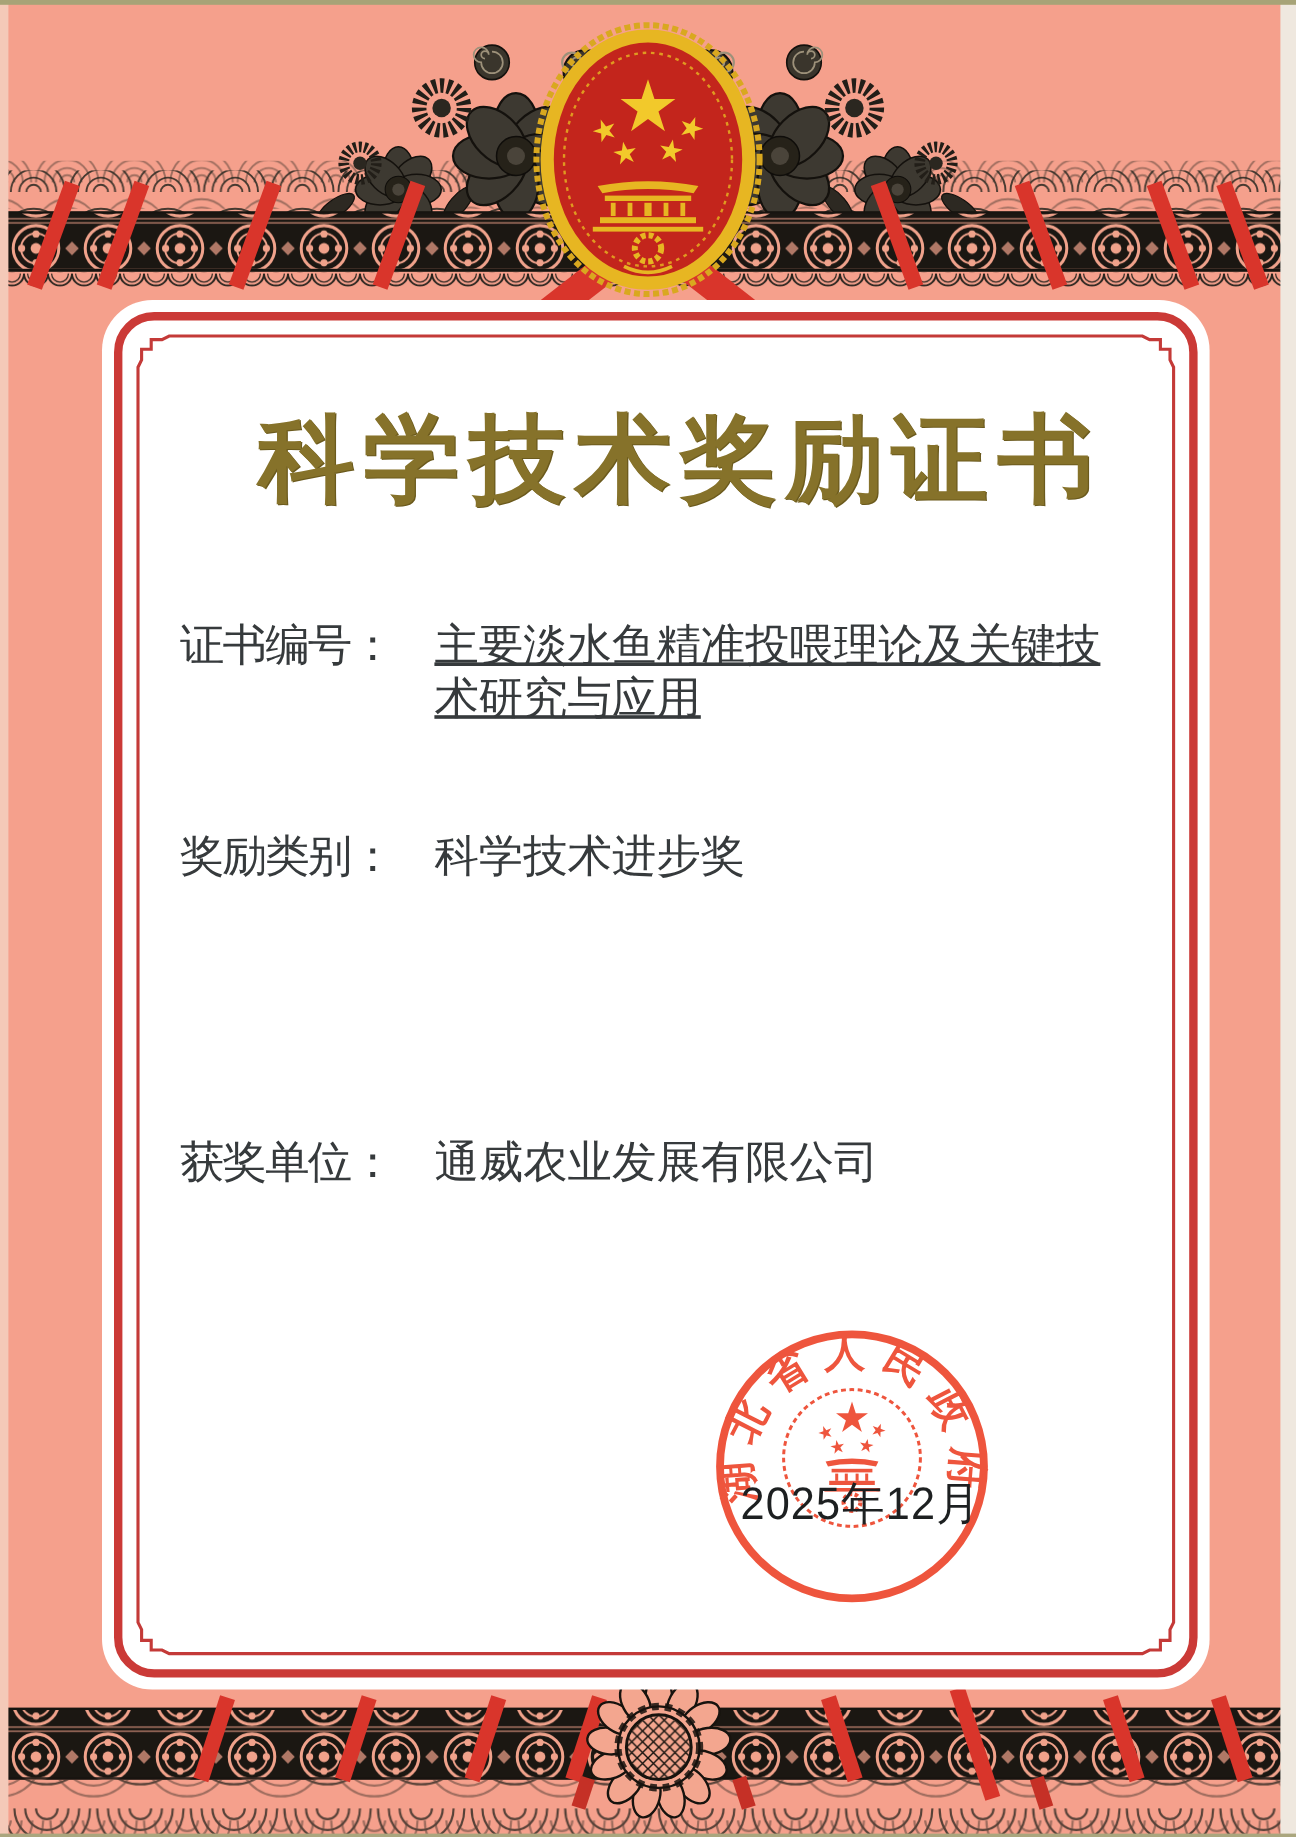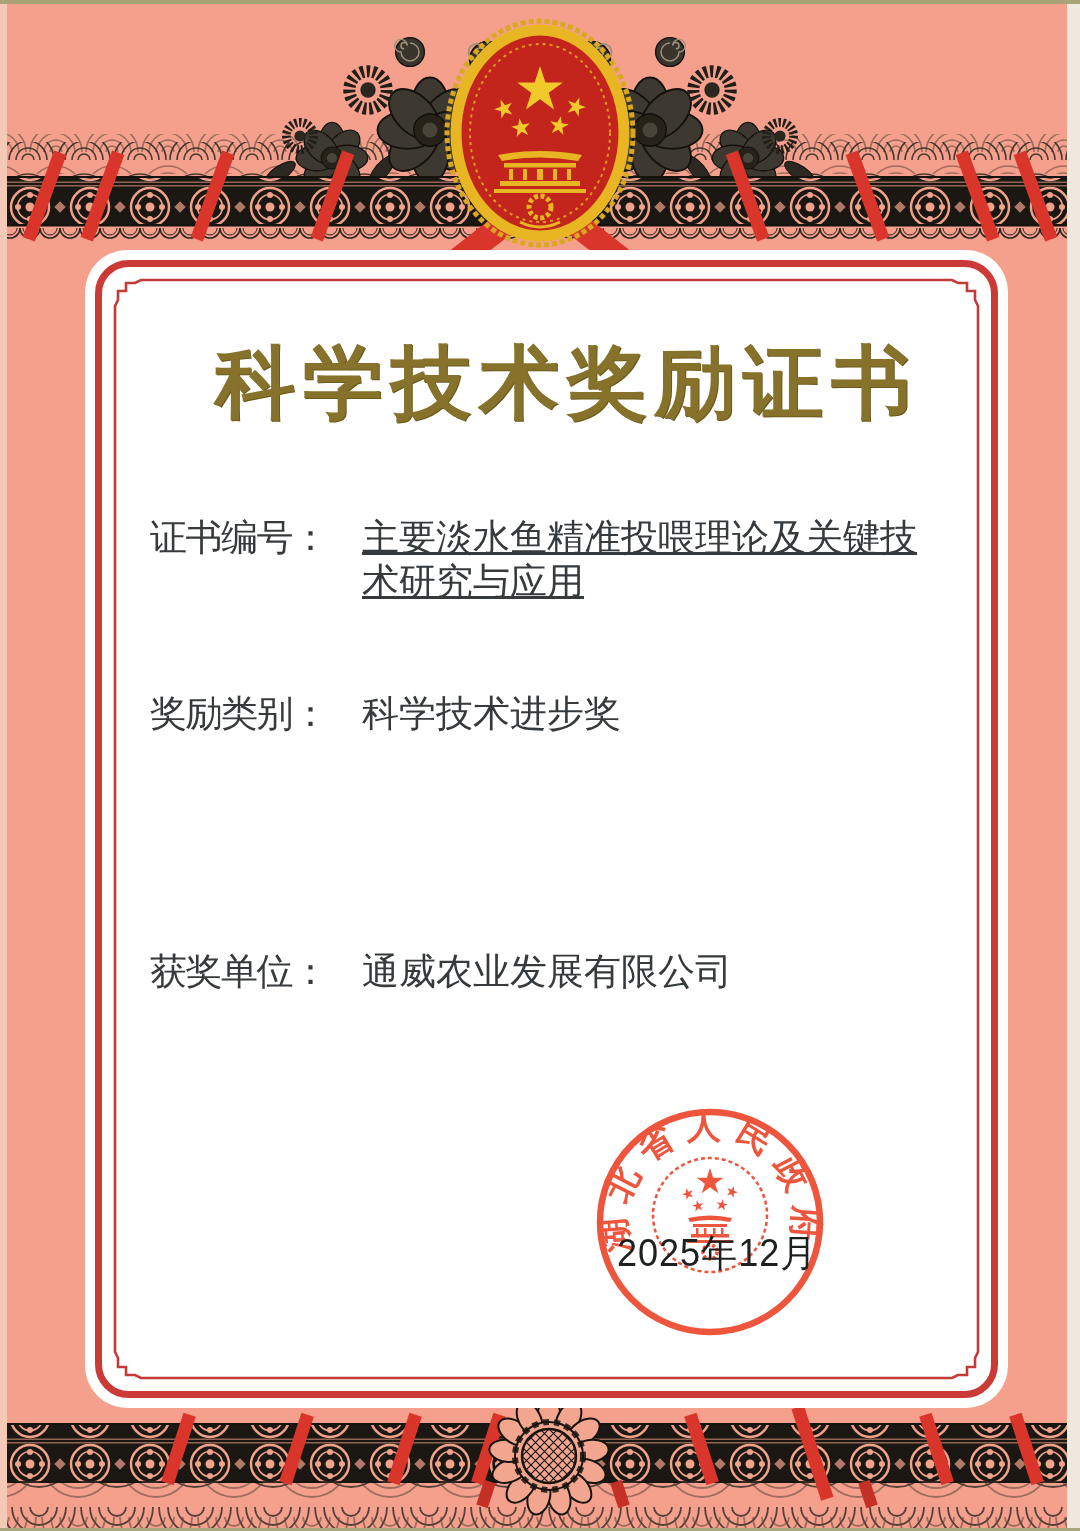--- a/index.html
+++ b/index.html
@@ -18,21 +18,21 @@
          border-radius:42px;z-index:2;}
   .panel-border{position:absolute;inset:0;}
   .title{position:absolute;top:80px;left:0;width:100%;text-align:center;
          font-family:"DejaVu Serif","Liberation Serif",serif;font-weight:bold;
          font-size:80px;letter-spacing:8px;color:#86722a;
          text-shadow:1px 1px 0 #6b5a1d;white-space:nowrap;padding-left:41px;}
   .row{position:absolute;left:65px;display:flex;align-items:flex-start;color:#363a3c;}
   .row .lbl{width:196px;flex:0 0 196px;font-size:37px;letter-spacing:-1.5px;line-height:44px;white-space:nowrap;}
   .row .val{font-size:37px;line-height:44px;margin-left:16px;white-space:normal;}
   .r1{top:266px;}  .r1 .val{width:566px;text-decoration:underline;}
-  .r2{top:442px;}  .r3{top:573px;}  .r4{top:700px;}  .r5{top:820px;}
+  .r2{top:442px;}  .r3{top:573px;}  .r4{top:700px;font-family:Liberation Mono, monospace;}  .r5{top:820px;}
   .r2 .val,.r3 .val,.r4 .val{white-space:nowrap;}
   .num{display:inline-block;transform:scaleX(0.86);transform-origin:left top;
        font-weight:bold;font-size:42px;letter-spacing:0.5px;font-family:"Liberation Sans",sans-serif;
        white-space:nowrap;color:#33383a;}
   .seal{position:absolute;left:592px;top:1100px;z-index:3;}
   .seal-date{position:absolute;left:617px;top:1228px;z-index:4;font-size:38px;color:#1d2021;
              letter-spacing:1px;transform:scaleX(0.95);transform-origin:left top;white-space:nowrap;}
 </style>
 </head>
 <body>

